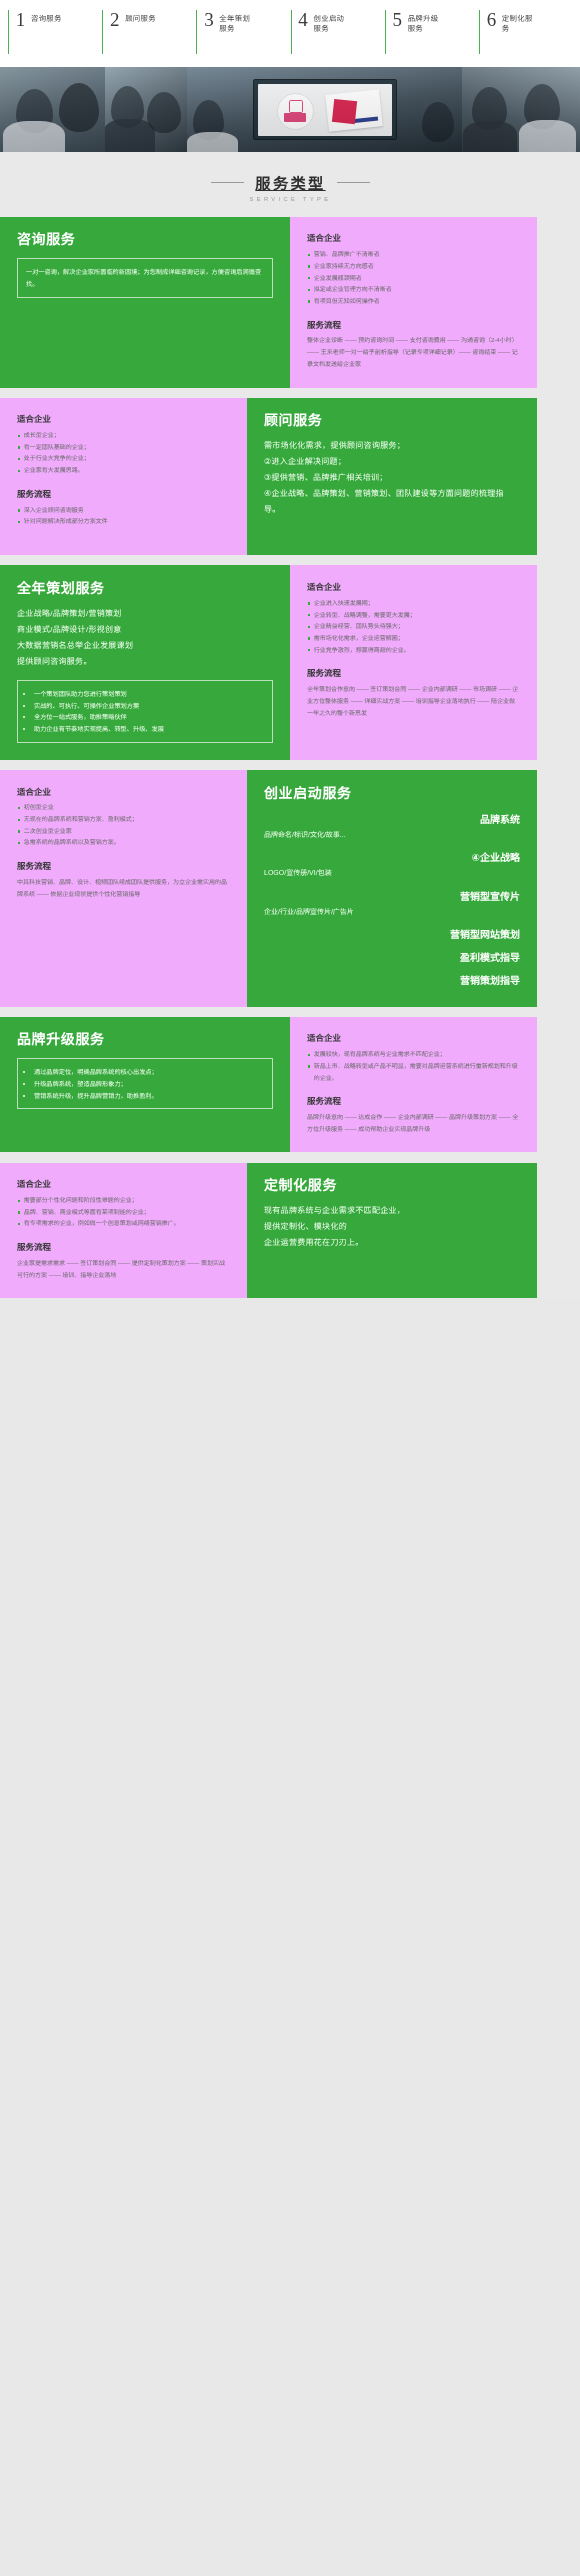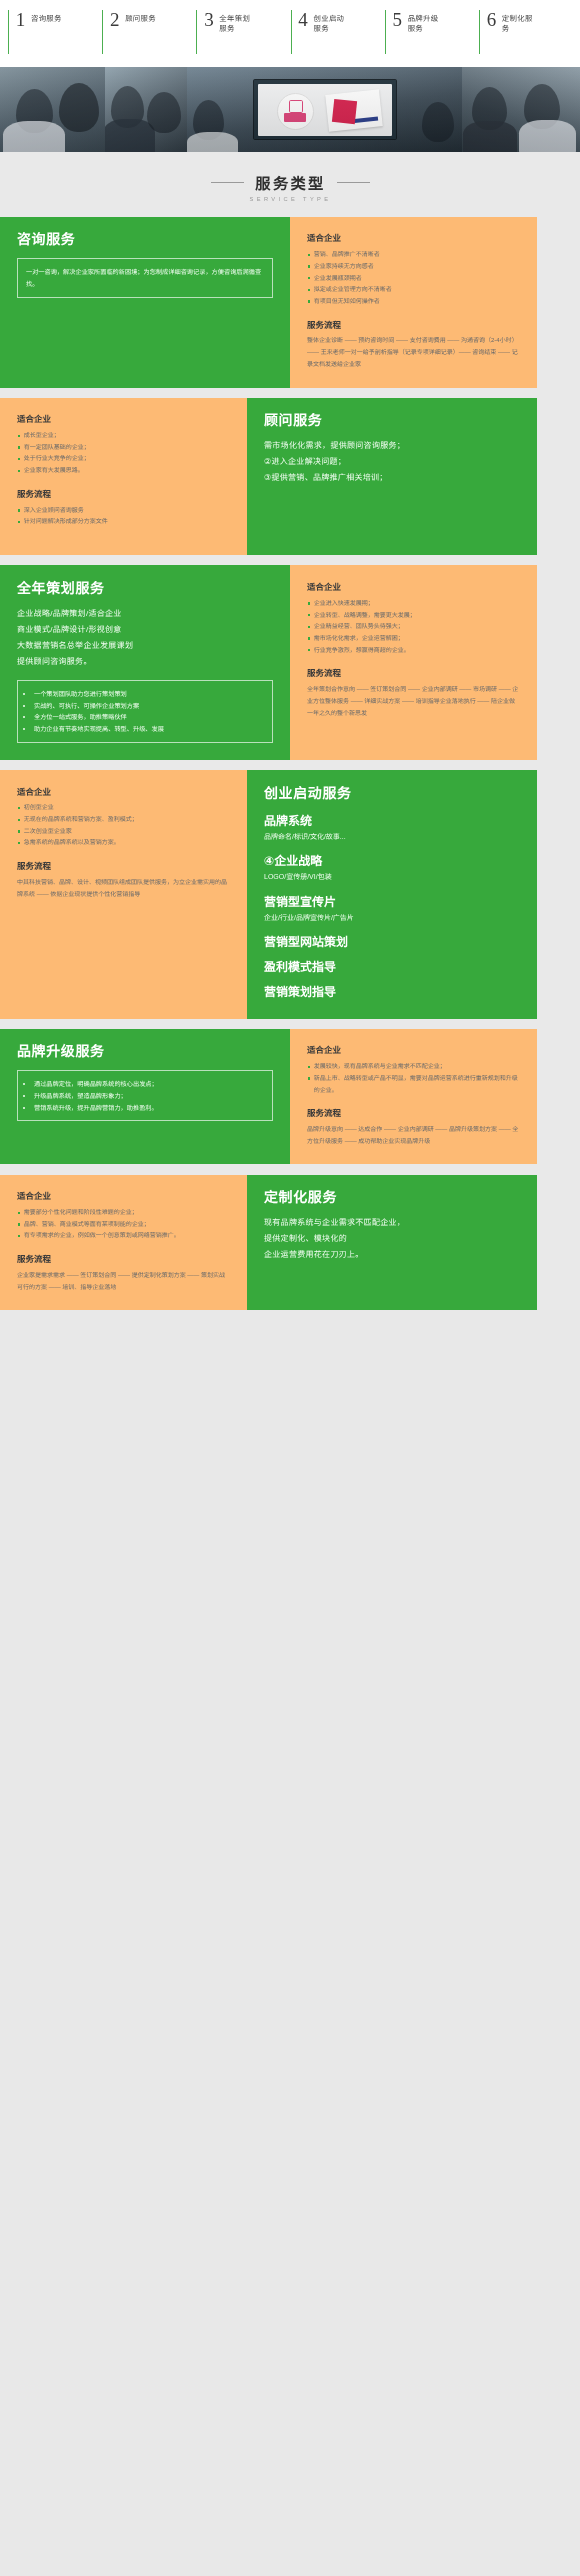--- a/index.html
+++ b/index.html
@@ -95,20 +95,21 @@
   }
   .section-title{
     font-size:15.3px;
     color:#2f2f2f;
     letter-spacing:2.3px;
     font-weight:bold;
     font-family:"Liberation Sans",sans-serif;
     display:inline-block;
     position:relative;
     padding:0 44px;
+    text-decoration:underline;
   }
   .section-title .bar{
     position:absolute;top:50%;width:33px;height:1.1px;background:#9a9a9a;
   }
   .section-title .bar.l{left:0;}
   .section-title .bar.r{right:0;}
   .section-sub{
     font-size:5.7px;color:#9a9a9a;letter-spacing:3.4px;margin-top:3.4px;
   }
 
@@ -121,21 +122,21 @@
   .pane{
     box-sizing:border-box;
     padding:14.7px 17px 17px 17px;
   }
   .pane-green{
     background:#37a93c;
     color:#fff;
     width:290px;
   }
   .pane-grey{
-    background:#fdba74;
+    background:#f0abfc;
     color:#3a3a3a;
     width:247px;
   }
   .g-title{
     font-size:14px;
     font-weight:bold;
     margin:0 0 9px 0;
     letter-spacing:0.6px;
     line-height:1.2;
   }
@@ -174,21 +175,21 @@
   .mini-list li:before{
     content:"";position:absolute;left:1.1px;top:4.5px;width:2.3px;height:2.3px;background:#37a93c;
   }
   .flow{
     font-size:6px;
     line-height:1.95;
     color:#6a6a6a;
     margin:0;
   }
   .green-sub{
-    font-size:12px;font-weight:bold;color:#fff;margin:8px 0 2.3px;
+    font-size:10px;font-weight:bold;color:#fff;margin:8px 0 2.3px;text-align:right;
   }
   .green-desc{font-size:7px;line-height:1.9;color:#f0fff0;margin:0;}
 </style>
 </head>
 <body>
 
 <div class="page">
 
   <div class="topnav">
     <div class="topnav-item">
@@ -293,29 +294,30 @@
         <li>深入企业顾问咨询服务</li>
         <li>针对问题解决形成部分方案文件</li>
       </ul>
     </div>
     <div class="pane pane-green">
       <h2 class="g-title">顾问服务</h2>
       <ul class="g-lines">
         <li>需市场化化需求，提供顾问咨询服务；</li>
         <li>②进入企业解决问题；</li>
         <li>③提供营销、品牌推广相关培训；</li>
+        <li>④企业战略、品牌策划、营销策划、团队建设等方面问题的梳理指导。</li>
       </ul>
     </div>
   </div>
 
   <div class="block">
     <div class="pane pane-green">
       <h2 class="g-title">全年策划服务</h2>
       <ul class="g-lines">
-        <li>企业战略/品牌策划/适合企业</li>
+        <li>企业战略/品牌策划/营销策划</li>
         <li>商业模式/品牌设计/形视创意</li>
         <li>大数据营销名总举企业发展课划</li>
         <li>提供顾问咨询服务。</li>
       </ul>
       <div class="boxed">
         <ul>
           <li>一个策划团队助力您进行策划策划</li>
           <li>实战的、可执行、可操作企业策划方案</li>
           <li>全方位一站式服务，助推策略伙伴</li>
           <li>助力企业有节奏地实现提高、转型、升级、发展</li>

